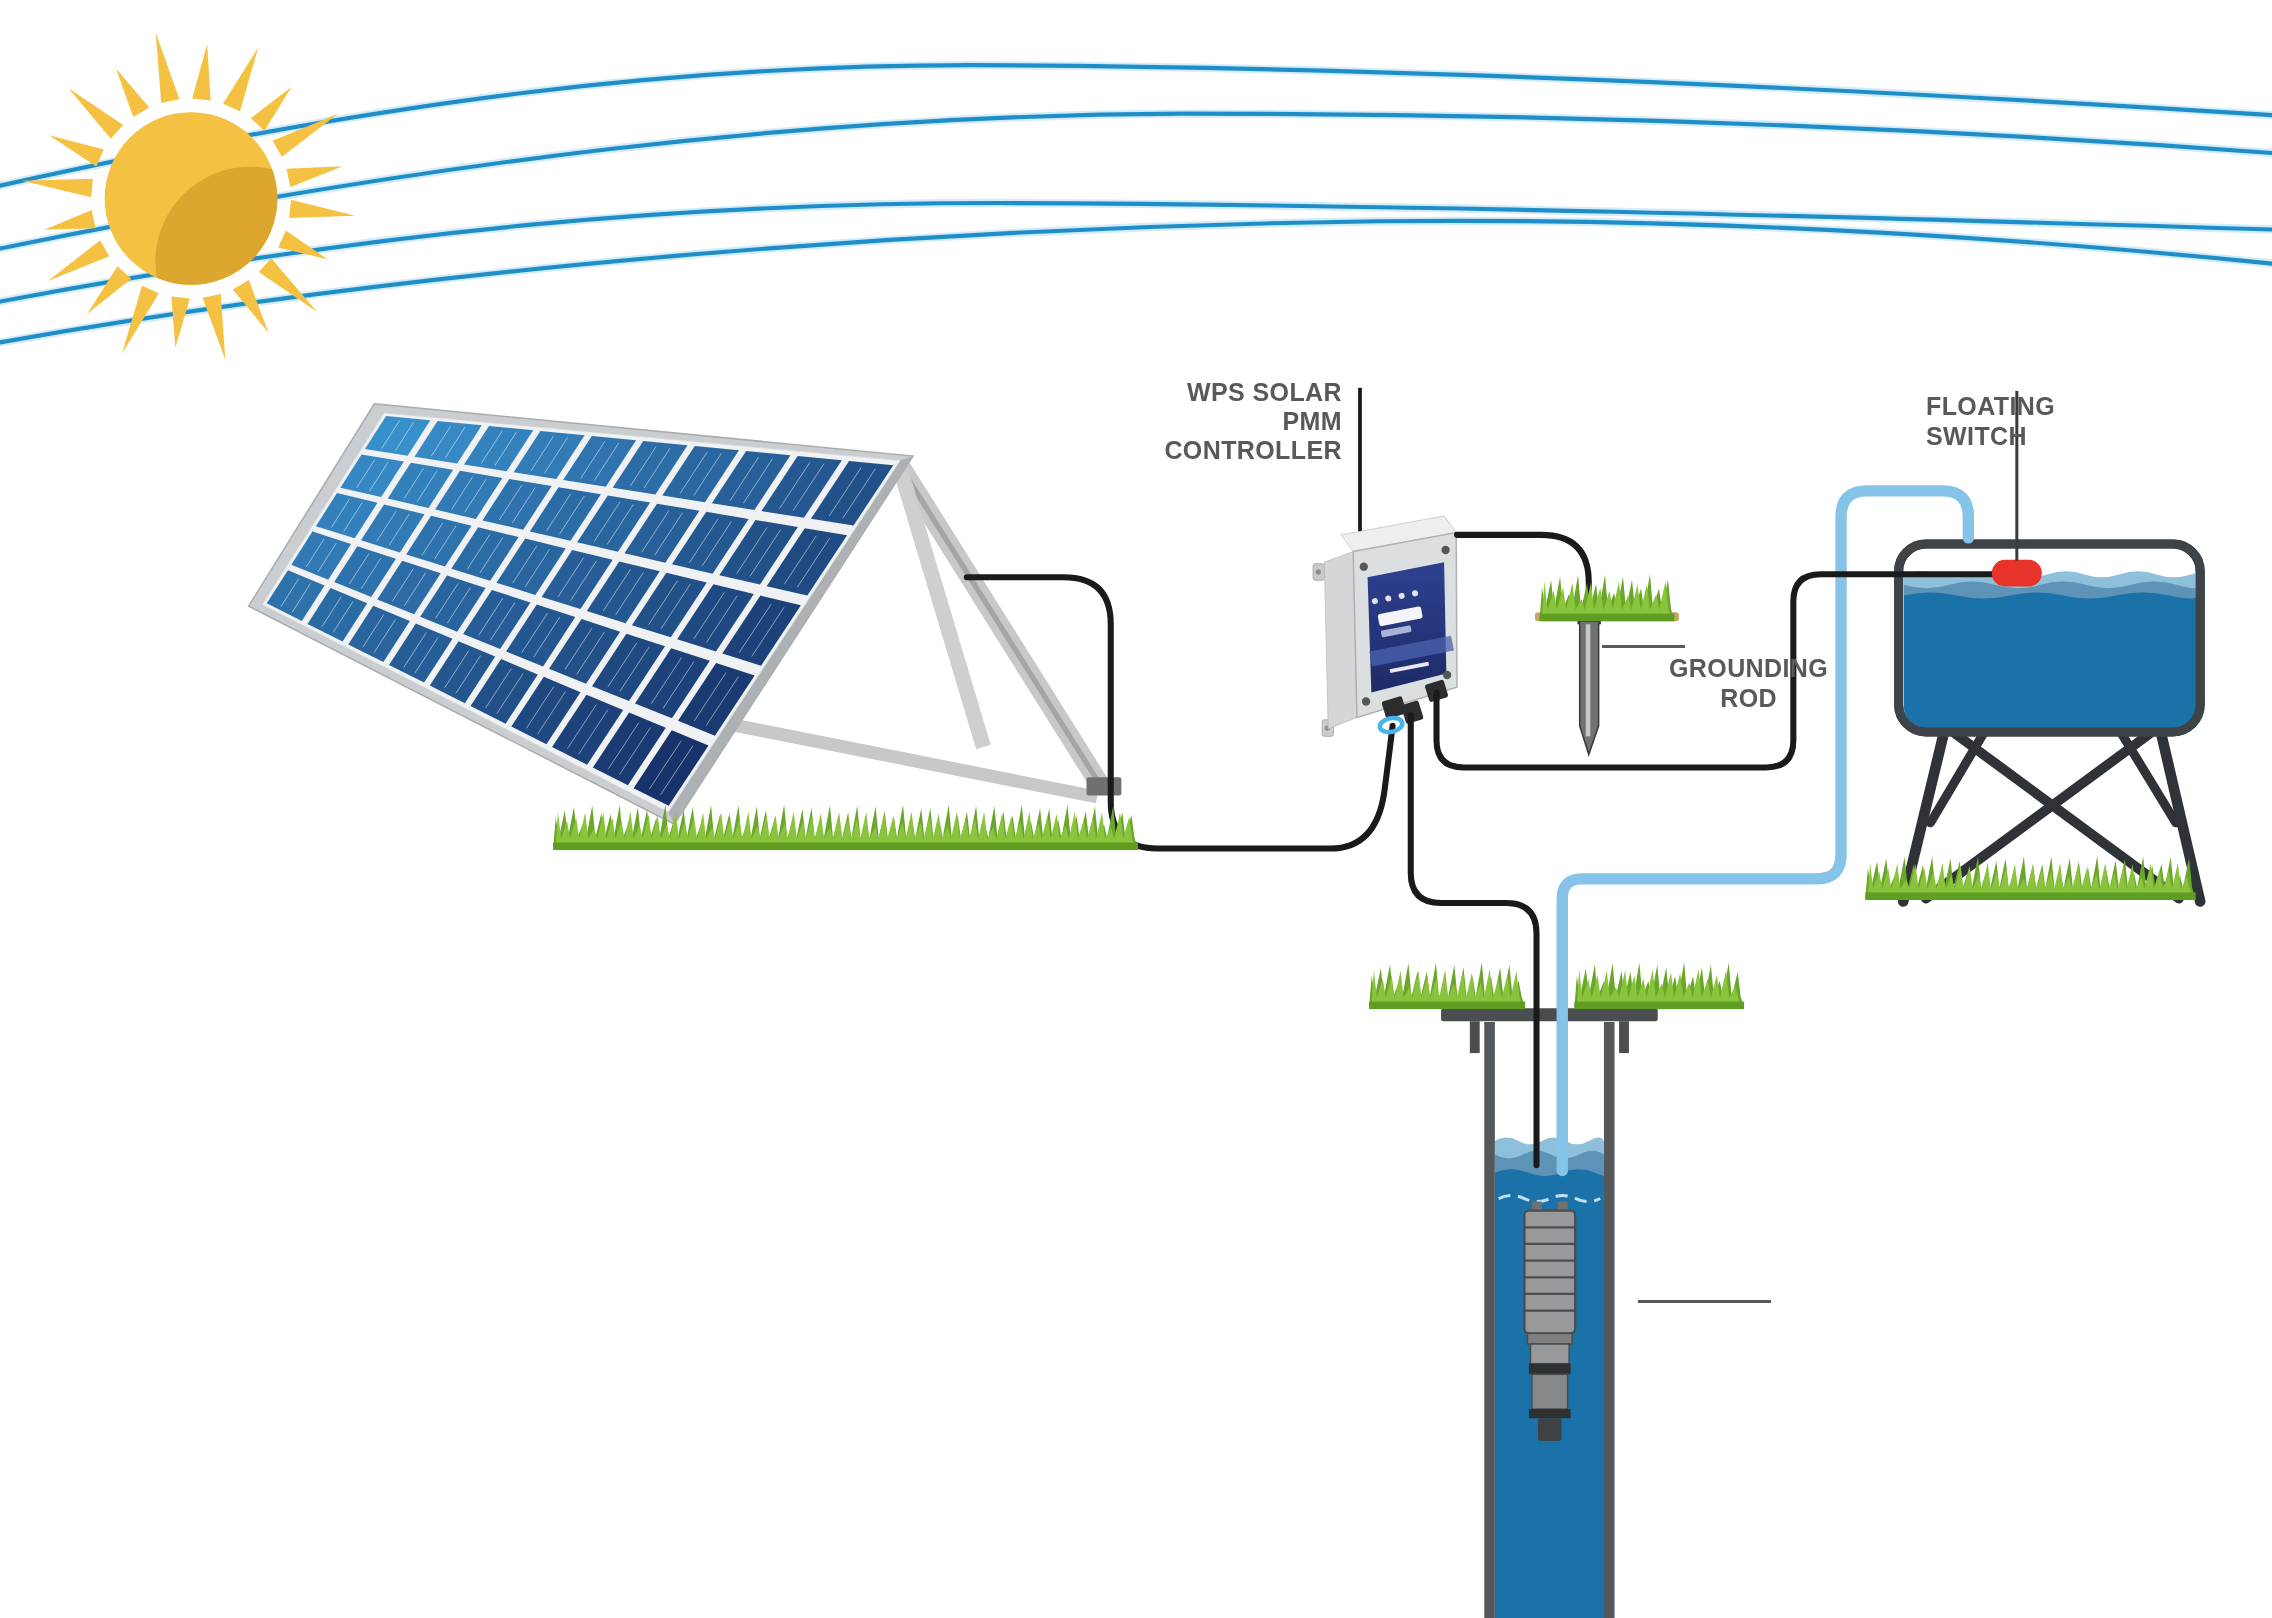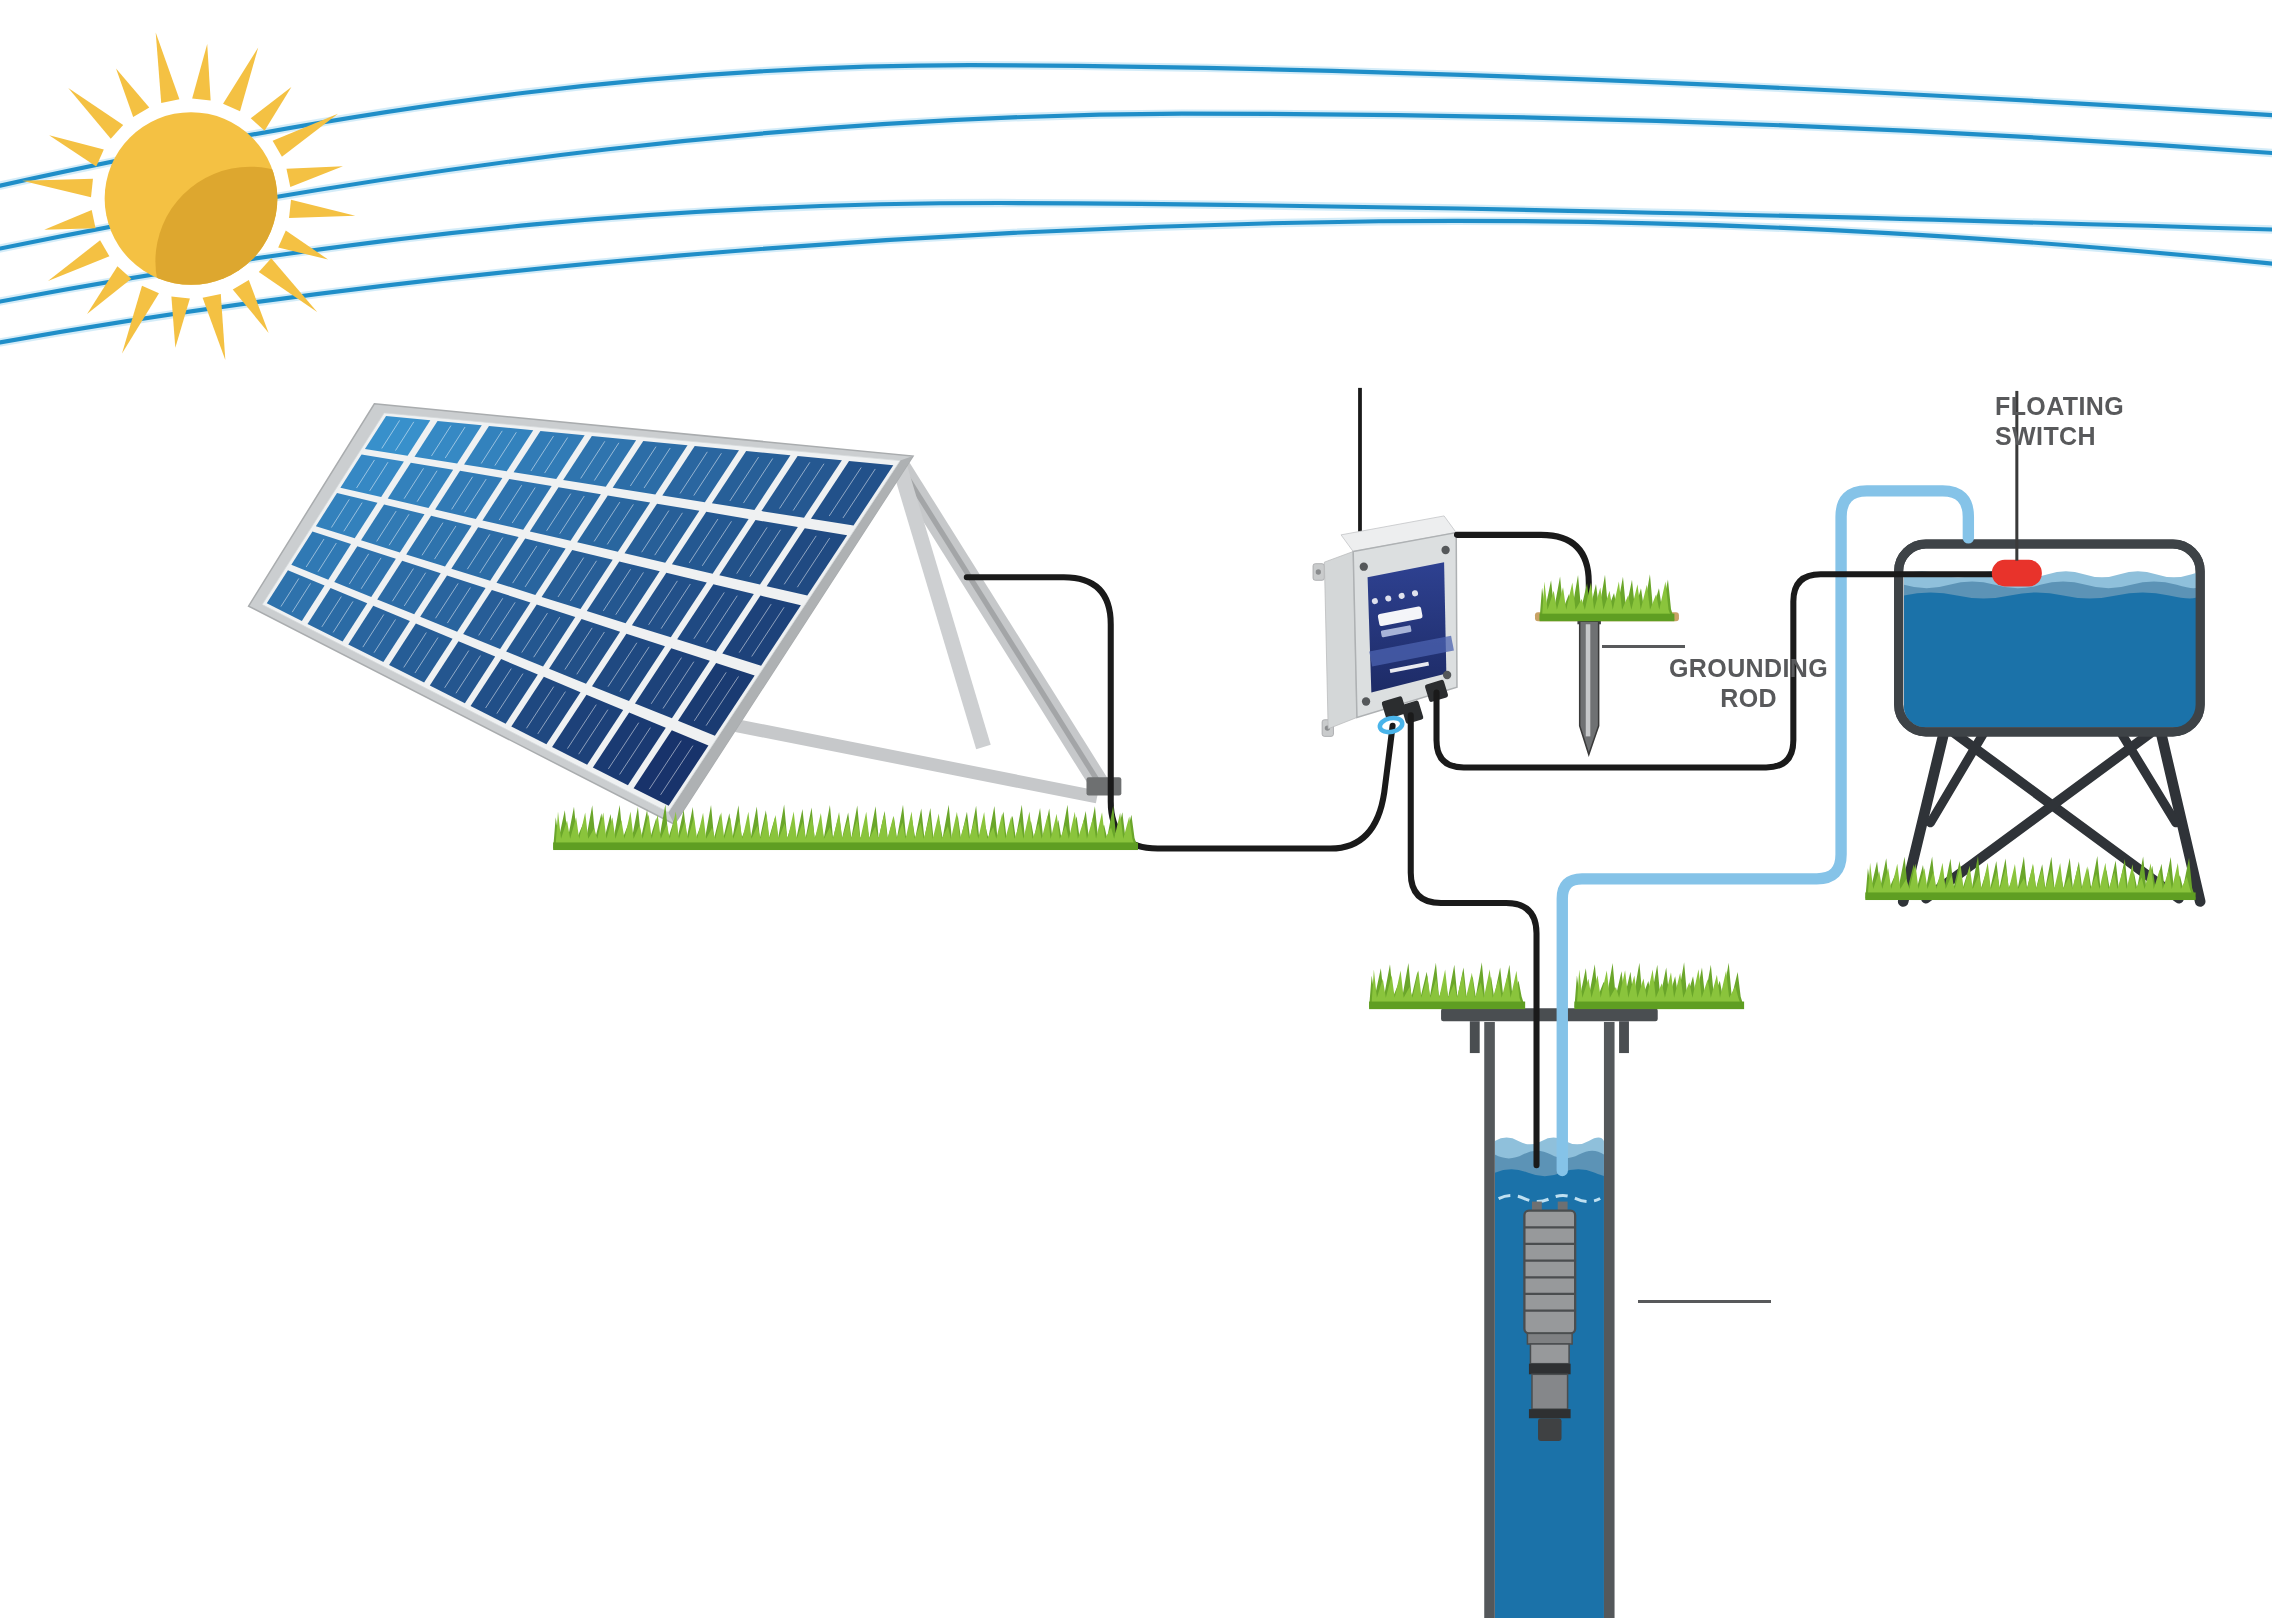--- a/index.html
+++ b/index.html
@@ -1,20 +1,20 @@
 <!DOCTYPE html>
 <html style="font-size:12px"><head>
 <meta charset="utf-8">
 <style>
   html,body{margin:0;padding:0;background:#ffffff;}
   .stage{position:relative;width:2273px;height:1619px;background:#ffffff;overflow:hidden;}
   .stage svg{position:absolute;left:0;top:0;}
   .label{position:absolute;font:700 25px/30px "Liberation Sans", sans-serif;color:#58595B;letter-spacing:0.4px;white-space:pre-line;}
   #lab-controller{left:1030px;top:378px;width:312px;text-align:right;line-height:29px;}
-  #lab-float{left:1995px;top:391px;line-height:30px;}
+  #lab-float{left:1926px;top:391px;line-height:30px;}
   #lab-ground{left:1669px;top:653px;line-height:30px;text-align:center;}
   #lab-pump{left:1665px;top:1176px;font-size:26px;line-height:34px;}
   .rule{position:absolute;height:0;border-top:3px solid #58595B;}
   #rule-ground{left:1602px;top:645px;width:83px;}
   #rule-pump{left:1638px;top:1300px;width:133px;}
 </style>
 </head>
 <body>
 
 <div class="stage">
@@ -368,20 +368,23 @@
       </g>
 
   <path d="M2062,1545 L2062,1186 Q2062,1160 2088,1160 L2398,1160 Q2430,1160 2430,1128 L2430,682 Q2430,648 2464,648 L2564,648 Q2598,648 2598,682 L2598,710" fill="none" stroke-width="15" stroke-linecap="round" stroke="#85C3E8"></path>
 
   <path d="M1896,914 L1896,977 Q1896,1013 1932,1013 L2331,1013 Q2367,1013 2367,977 L2367,794 Q2367,758 2403,758 L2636,758" fill="none" stroke-width="8" stroke-linecap="round" stroke="#1A1A1A"></path>
 
   <rect x="2629" y="739" width="66" height="35" rx="17" fill="#E8332B"></rect>
   <line x1="2662" y1="516" x2="2662" y2="740" stroke="#3A3A3A" stroke-width="4"></line>
 </svg>
 
+<div class="label" id="lab-controller">WPS SOLAR
+PMM
+CONTROLLER</div>
 <div class="label" id="lab-float">FLOATING
 SWITCH</div>
 <div class="rule" id="rule-ground"></div>
 <div class="label" id="lab-ground">GROUNDING
 ROD</div>
 <div class="rule" id="rule-pump"></div>
 </div>
 
 
 </body></html>

